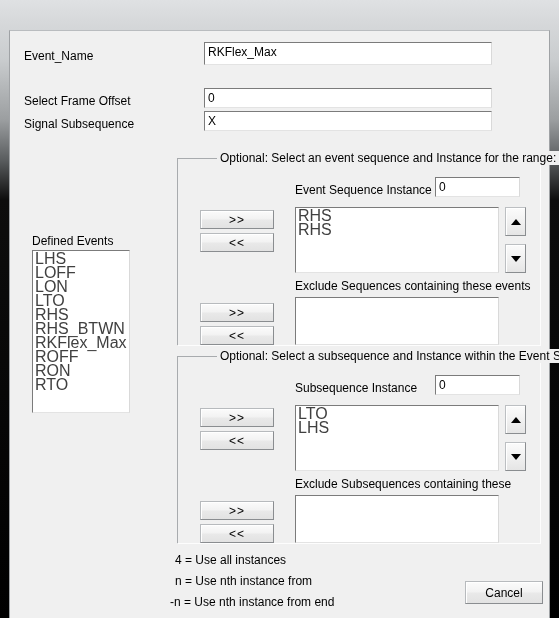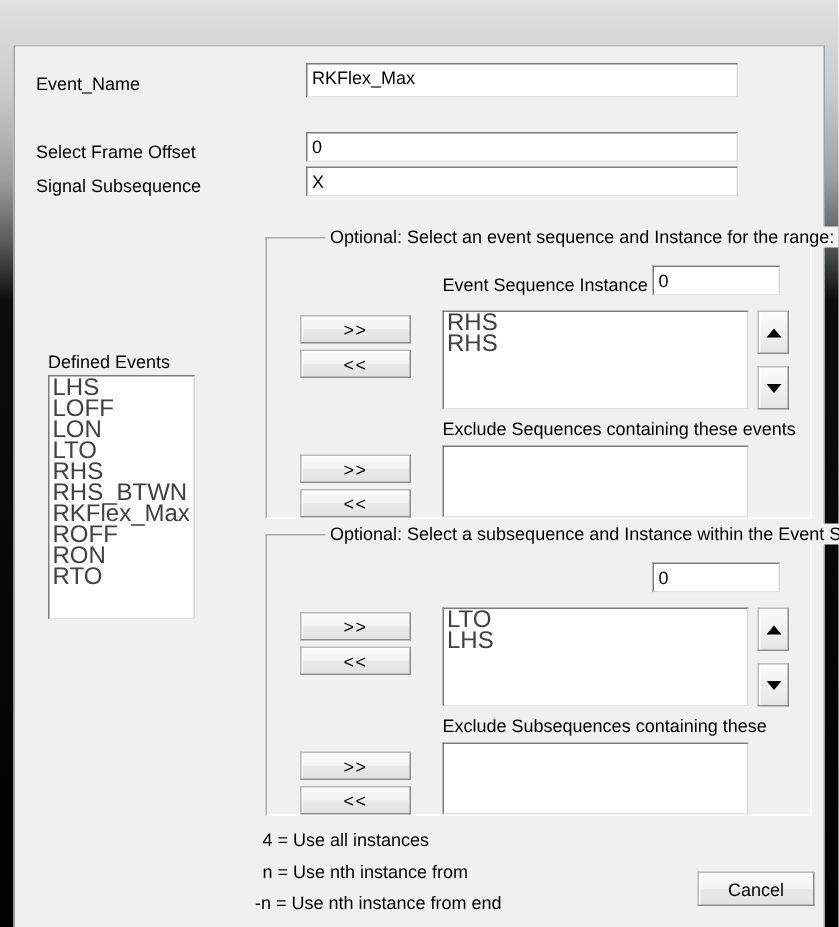--- a/index.html
+++ b/index.html
@@ -279,20 +279,21 @@
 
       <div class="listbox" style="left:117px; top:138px; width:204px; height:48px;">
         <div></div>
       </div>
     </div>
 
     <div class="groupbox" style="left:167px; top:325px; width:364px; height:188px;">
       <div class="gb-inner"></div>
       <div class="gb-title">Optional: Select a subsequence and Instance within the Event Sequence</div>
 
+      <div class="lbl" style="left:117px; top:24px;">Subsequence Instance</div>
       <div class="tbox" style="left:257px; top:18px; width:85px; height:20px;">0</div>
 
       <div class="btn" style="left:22px; top:51px; width:74px; height:19px;">&gt;&gt;</div>
       <div class="btn" style="left:22px; top:74px; width:74px; height:19px;">&lt;&lt;</div>
 
       <div class="listbox" style="left:117px; top:48px; width:204px; height:66px;">
         <div>
             <div class="item">LTO</div>
             <div class="item">LHS</div>
           </div>

